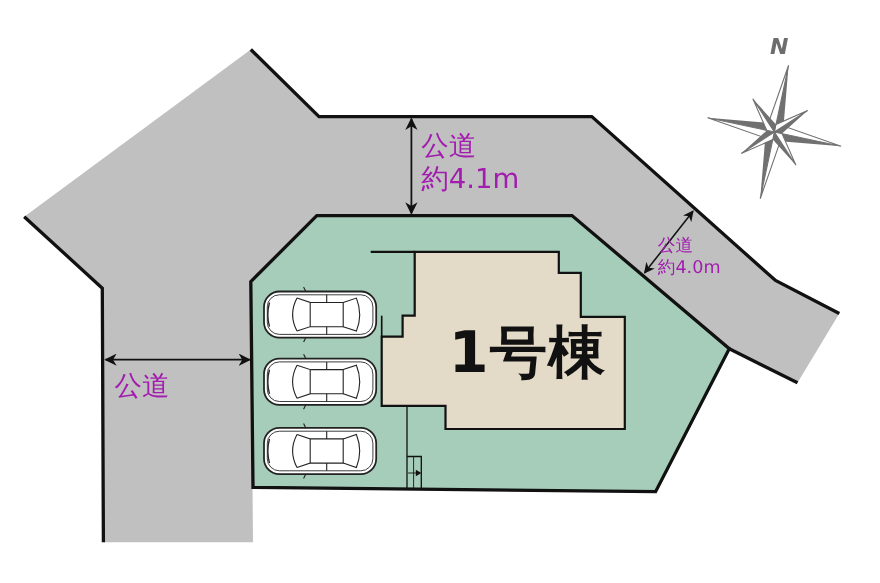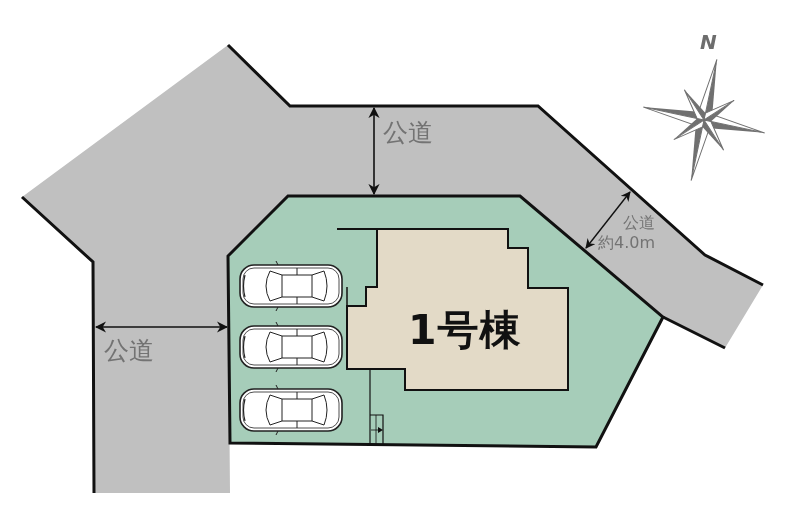--- a/index.html
+++ b/index.html
@@ -1,23 +1,23 @@
 <!DOCTYPE html>
 <html><head>
   <meta charset="utf-8">
   <style>
     html, body { margin: 0; padding: 0; background: #ffffff; }
     body { width: 800px; height: 530px; overflow: hidden; position: relative; font-family: "DejaVu Sans", sans-serif; }
     #site-plan { position: absolute; left: 0; top: 0; width: 800px; height: 530px; }
-    .road-label { position: absolute; color: #737373; text-align: right; line-height: 1.18; white-space: nowrap; }
+    .road-label { position: absolute; color: #a21caf; text-align: left; line-height: 1.18; white-space: nowrap; }
     .road-label span { display: block; }
     #label-north-road { left: 383px; top: 118px; font-size: 25px; }
     #label-west-road { left: 104px; top: 336px; font-size: 25px; }
     #label-east-road { left: 598px; top: 213px; font-size: 16px; line-height: 1.22; }
-    #building-label { position: absolute; left: 408px; top: 303px; font-size: 41px; font-weight: bold; color: #111111; letter-spacing: 1px; white-space: nowrap; }
+    #building-label { position: absolute; left: 408px; top: 286px; font-size: 52px; font-weight: bold; color: #111111; letter-spacing: 1px; white-space: nowrap; }
     #north-label { position: absolute; left: 700px; top: 30px; font-size: 20px; font-weight: bold; font-style: italic; color: #6d6d6d; }
   </style>
 </head>
 <body>
 
 <svg id="site-plan" viewBox="0 0 800 530" xmlns="http://www.w3.org/2000/svg">
   <defs>
     <marker id="arrow" viewBox="0 0 10 10" refX="9" refY="5" markerWidth="7" markerHeight="7" orient="auto-start-reverse">
       <path d="M0,0 L10,5 L0,10 L3,5 z" fill="#111"></path>
     </marker>
@@ -87,20 +87,21 @@
         <polygon points="-36,0 -5,5 0,0" fill="#ffffff" stroke="#707070" stroke-width="1"></polygon>
       </g>
     </g>
   </g>
 </svg>
 
 <div id="north-label">N</div>
 
 <div id="label-north-road" class="road-label">
   <span>公道</span>
+  <span>約4.1m</span>
 </div>
 
 <div id="label-east-road" class="road-label">
   <span>公道</span>
   <span>約4.0m</span>
 </div>
 
 <div id="label-west-road" class="road-label">
   <span>公道</span>
 </div>

